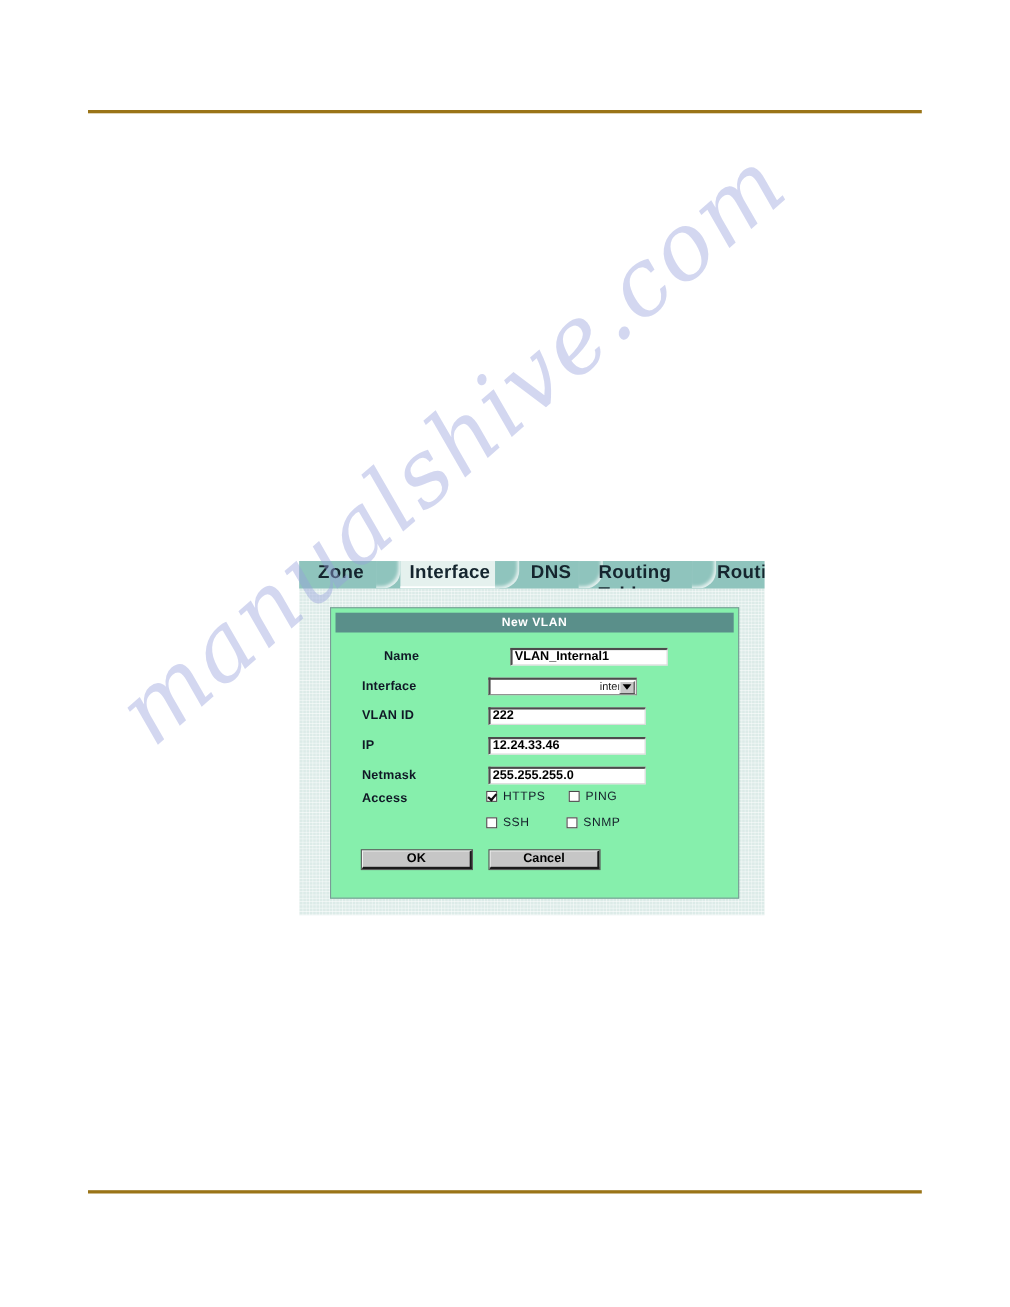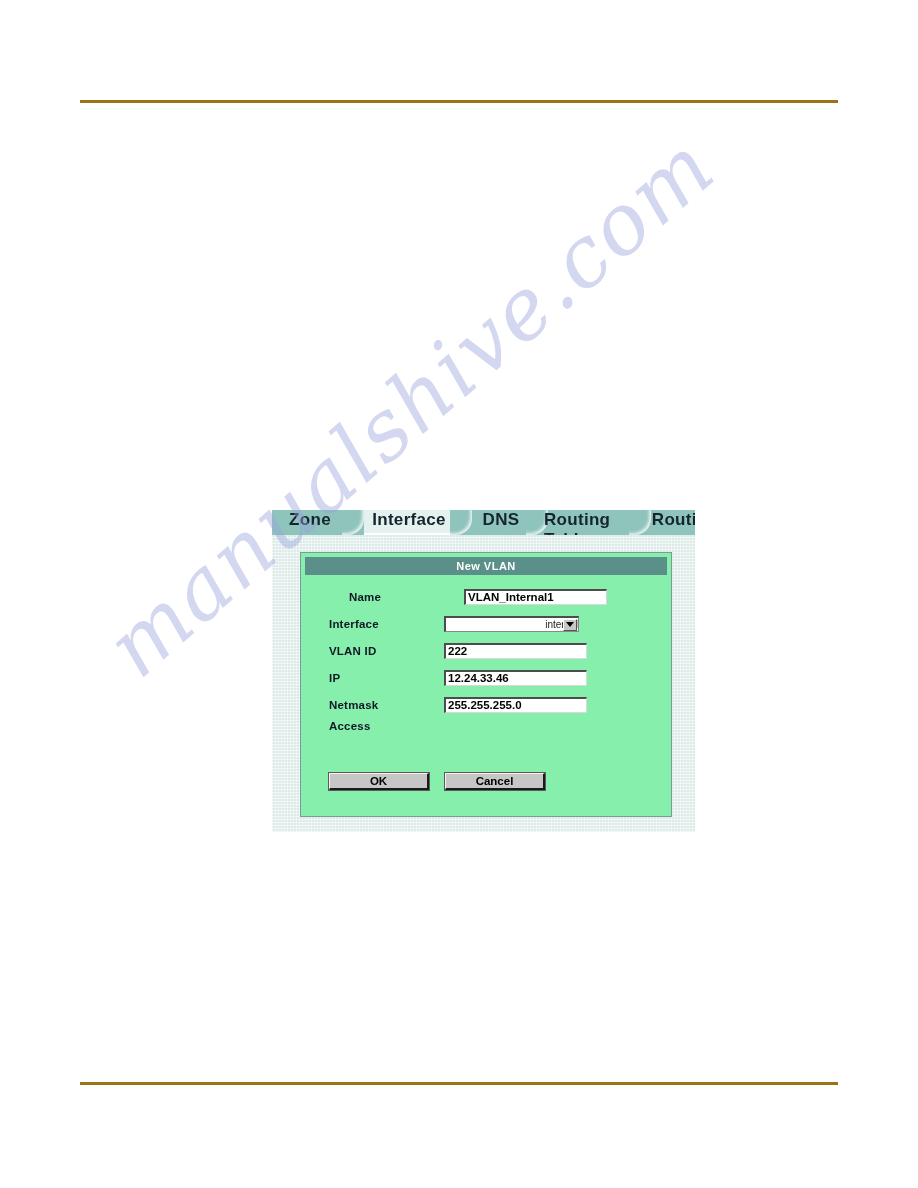--- a/index.html
+++ b/index.html
@@ -343,20 +343,38 @@
         <div class="text-input">12.24.33.46</div>
       </div>
 
       <div class="form-row" style="top:108px;">
         <div class="field-label">Netmask</div>
         <div class="text-input">255.255.255.0</div>
       </div>
 
       <div class="form-row" style="top:135px; height:50px; align-items:flex-start;">
         <div class="field-label" style="padding-top:2px;">Access</div>
+        <div class="check-group" style="position:relative; left:0; height:48px;">
+          <label class="check-item" style="left:0px; top:0px;">
+            <span class="checkbox checked"></span>
+            <span>HTTPS</span>
+          </label>
+          <label class="check-item" style="left:75px; top:0px;">
+            <span class="checkbox"></span>
+            <span>PING</span>
+          </label>
+          <label class="check-item" style="left:0px; top:24px;">
+            <span class="checkbox"></span>
+            <span>SSH</span>
+          </label>
+          <label class="check-item" style="left:73px; top:24px;">
+            <span class="checkbox"></span>
+            <span>SNMP</span>
+          </label>
+        </div>
       </div>
 
       <div class="btn" style="left:28px; top:190px; width:100px;">OK</div>
       <div class="btn" style="left:144px; top:190px; width:100px;">Cancel</div>
 
     </div>
   </div>
 </div>
 
 <div class="watermark">

